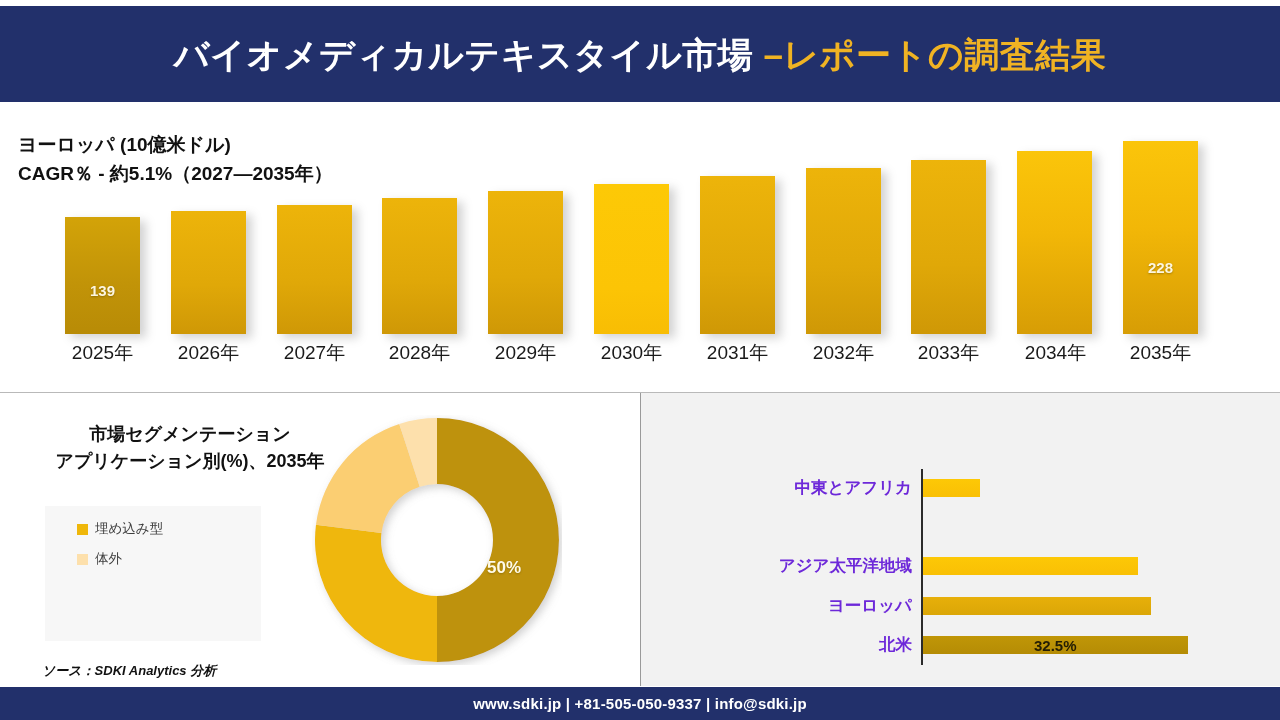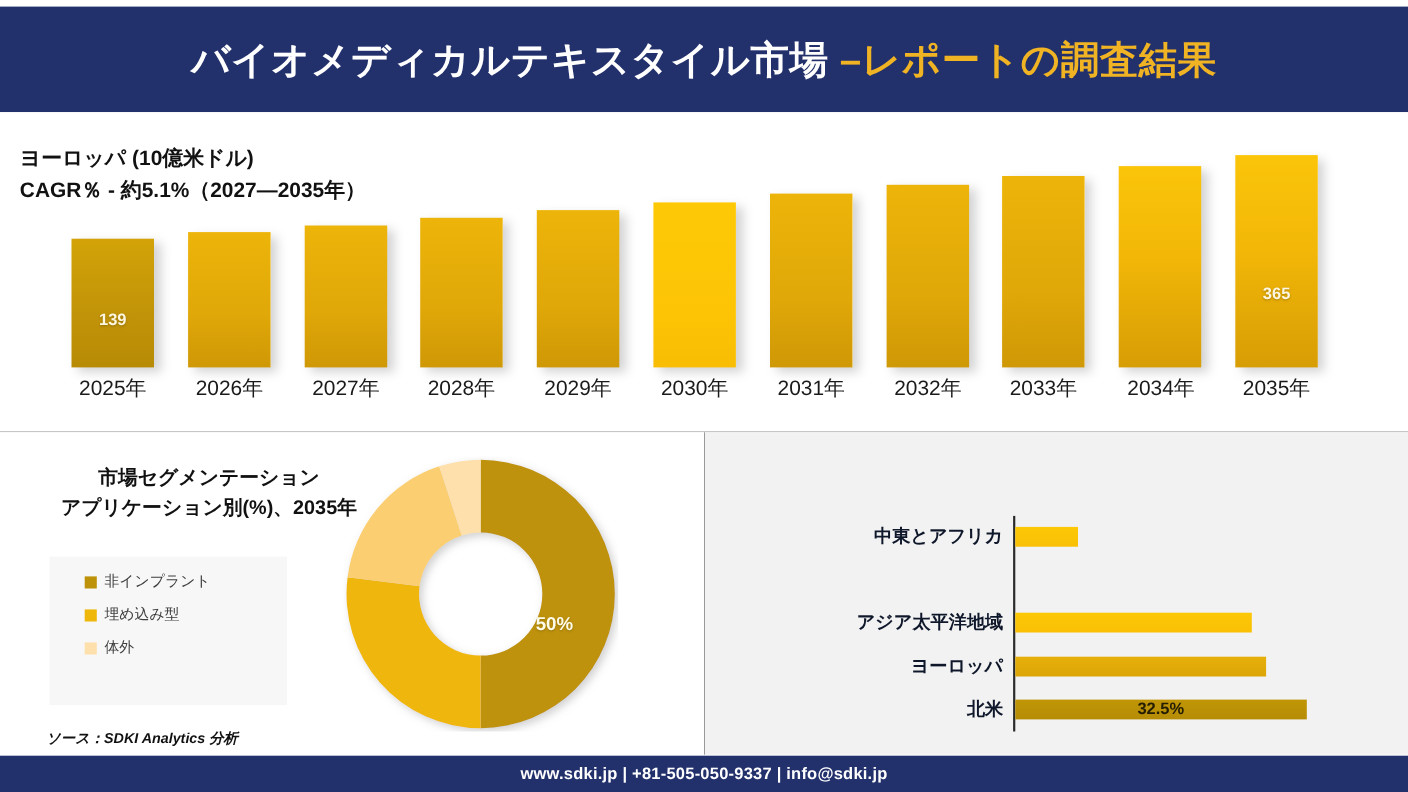--- a/index.html
+++ b/index.html
@@ -248,21 +248,21 @@
     width: 639px;
     height: 38px;
   }
   .hbar-label {
     position: absolute;
     right: 368px;
     top: 50%;
     transform: translateY(-50%);
     font-size: 16.5px;
     font-weight: bold;
-    color: #0f172a;
+    color: #6d28d9;
     white-space: nowrap;
   }
   .hbar-track {
     position: absolute;
     left: 282px;
     top: 50%;
     transform: translateY(-50%);
     height: 18px;
   }
   .hbar-fill {
@@ -364,38 +364,34 @@
           <div class="col-bar grad-mid" style="height: 174px;"></div>
         </div>
         <div class="col-label" style="left: 911px;">2033年</div>
         <div class="col-wrap" style="left: 1017px; height: 183px;">
           <div class="col-bar grad-tall" style="height: 183px;"></div>
         </div>
         <div class="col-label" style="left: 1018px;">2034年</div>
         <div class="col-wrap" style="left: 1123px; height: 193px;">
           <div class="col-bar grad-tall" style="height: 193px;"></div>
         </div>
-        <div class="col-value" style="left: 1123px; bottom: 114px;">365</div>
+        <div class="col-value" style="left: 1123px; bottom: 114px;">228</div>
         <div class="col-label" style="left: 1123px;">2035年</div>
       </div>
   </div>
 
   <div class="hr-line" id="divider-mid"></div>
   <div id="vert-divider"></div>
 
   <div id="donut-panel">
     <div id="donut-title">
       <span>市場セグメンテーション</span><br>
       <span>アプリケーション別(%)、2035年</span>
     </div>
     <div id="donut-legend">
-        <div class="legend-row">
-          <span class="legend-swatch" style="background: rgb(190, 146, 8);"></span>
-          <span class="legend-text">非インプラント</span>
-        </div>
         <div class="legend-row">
           <span class="legend-swatch" style="background: rgb(239, 183, 10);"></span>
           <span class="legend-text">埋め込み型</span>
         </div>
         <div class="legend-row">
           <span class="legend-swatch" style="background: rgb(253, 224, 172);"></span>
           <span class="legend-text">体外</span>
         </div>
       </div>
     <div id="donut-svg-wrap"><svg width="250" height="250" viewBox="0 0 250 250">

